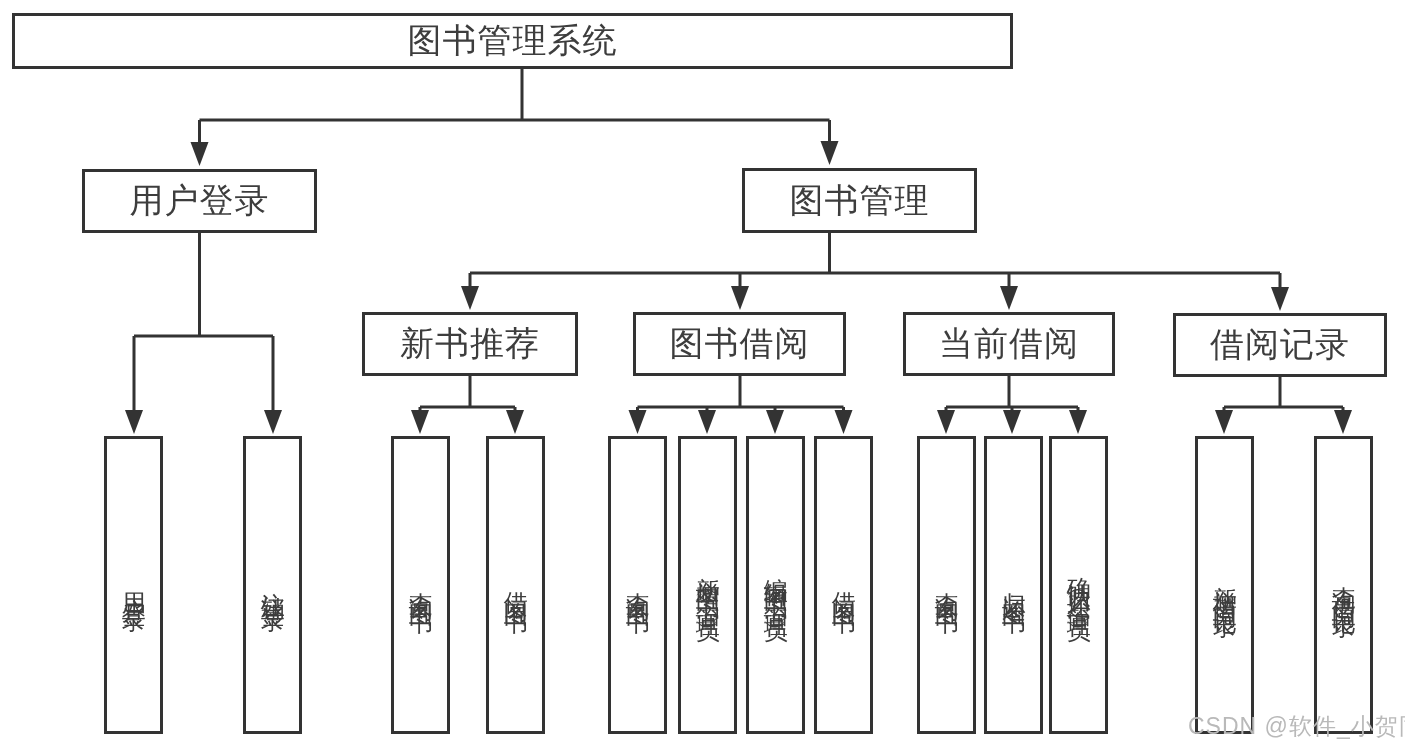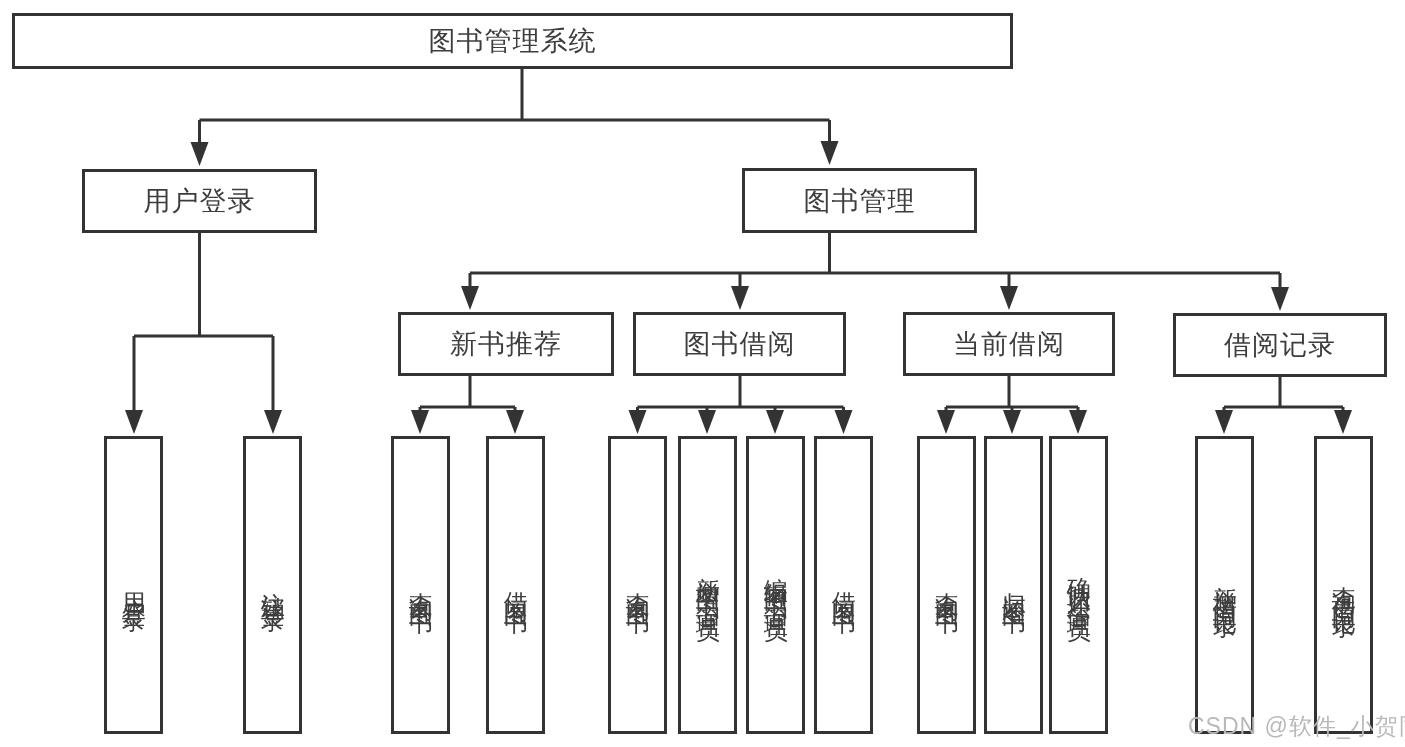--- a/index.html
+++ b/index.html
@@ -15,35 +15,35 @@
     position:absolute;
     box-sizing:border-box;
     border:3px solid #333333;
     background:#ffffff;
     display:flex;
     align-items:center;
     justify-content:center;
     color:#3d3d3d;
     z-index:1;
   }
-  .hbox{font-size:27px;letter-spacing:1px;text-align:right;}
+  .hbox{font-size:34px;letter-spacing:1px;text-align:right;}
   .vbox{width:59px;height:298px;top:436px;}
   .vbox span{
     writing-mode:vertical-rl;
     text-orientation:mixed;
     font-size:24px;
     letter-spacing:6px;
     line-height:1.1;
     white-space:nowrap;
     color:#3d3d3d;
   }
   #n0{left:12px;top:13px;width:1001px;height:56px;}
   #n1{left:82px;top:169px;width:235px;height:64px;}
   #n2{left:712px;top:168px;width:235px;height:65px;margin-left:30px;}
-  #n3{left:362px;top:312px;width:216px;height:64px;margin-left:36px;}
+  #n3{left:362px;top:312px;width:216px;height:64px;}
   #n4{left:633px;top:312px;width:213px;height:64px;}
   #n5{left:903px;top:312px;width:212px;height:64px;}
   #n6{left:1173px;top:313px;width:214px;height:64px;}
   #n7{left:104px;}
   #n8{left:243px;}
   #n9{left:391px;}
   #n10{left:486px;}
   #n11{left:608px;}
   #n12{left:678px;}
   #n13{left:746px;}

